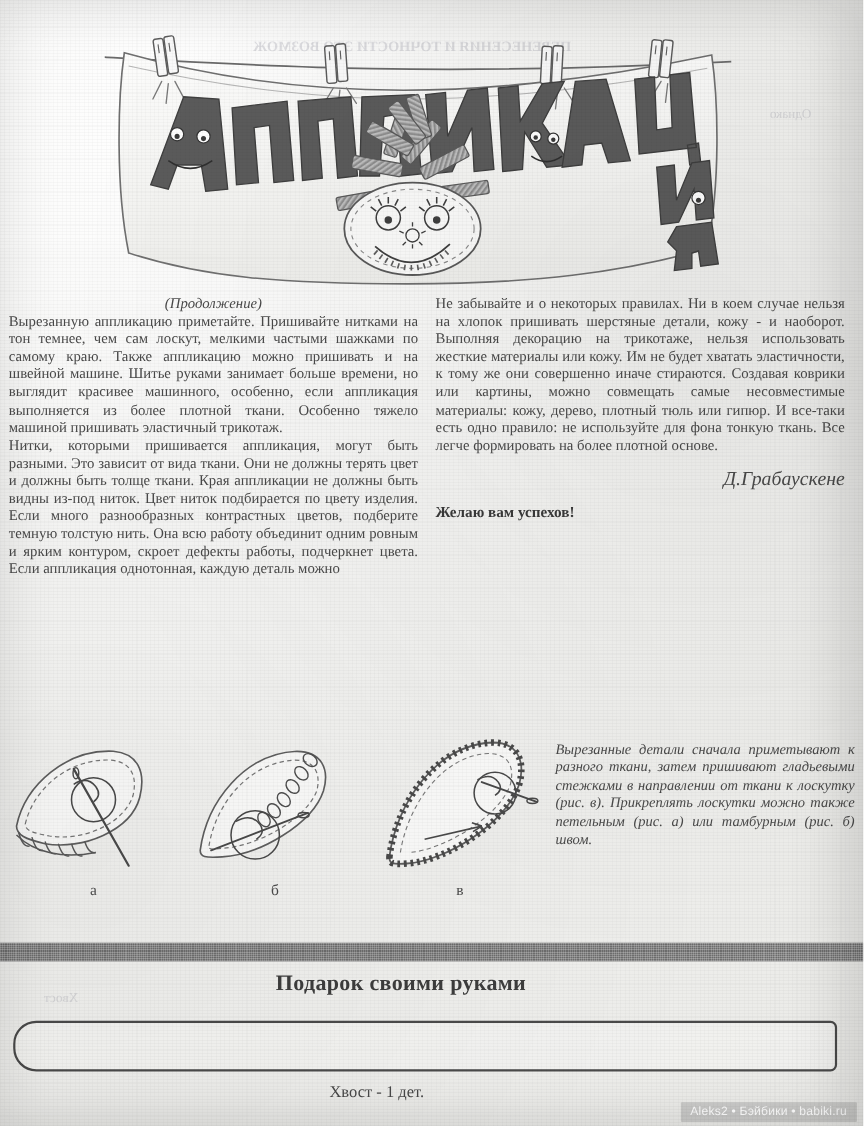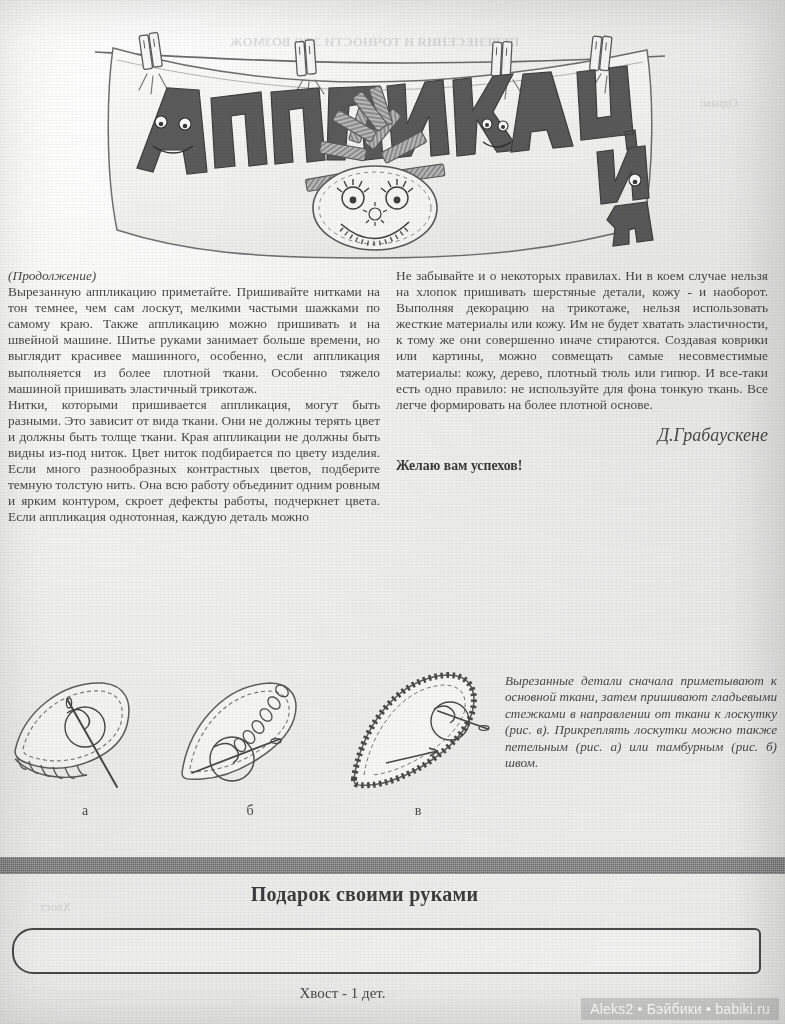--- a/index.html
+++ b/index.html
@@ -66,21 +66,21 @@
   .col { width: 372px; }
   .col p {
     margin: 0;
     font-size: 13.4px;
     line-height: 16.1px;
     text-align: justify;
     color: #4a4a4a;
   }
   .contd {
     display: block;
-    text-align: left;
+    text-align: center;
     font-style: italic;
     font-size: 13.4px;
     line-height: 16.1px;
     color: #4a4a4a;
     margin-bottom: 0;
   }
   .author {
     margin-top: 12px;
     text-align: right;
     font-style: italic;
@@ -164,21 +164,21 @@
     font-size: 15px;
     color: #4a4a4a;
   }
   .watermark {
     position: absolute;
     right: 6px; bottom: 4px;
     padding: 3px 9px;
     background: rgba(150,150,150,0.38);
     color: #ffffff;
     font-family: "Liberation Sans", sans-serif;
-    font-size: 14px;
+    font-size: 11px;
     letter-spacing: .2px;
     border-radius: 1px;
   }
 </style>
 </head>
 <body>
 
 <div class="page">
 
   <div class="ghost" style="left:230px; top:34px; font-size:13px; font-weight:bold;">ПЕРЕНЕСЕНИЯ И ТОЧНОСТИ ЭТО ВОЗМОЖ</div>
@@ -406,21 +406,21 @@
         <ellipse cx="146" cy="73" rx="5" ry="2.4" fill="none" stroke="#4a4a4a" stroke-width="1.3"></ellipse>
         <g stroke="#4a4a4a" stroke-width="1.5">
           <line x1="48" y1="108" x2="100" y2="96"></line>
           <path d="M100,96 l-9,-3 M100,96 l-8,5" fill="none"></path>
         </g>
       </svg>
       <div class="diag-label">в</div>
     </div>
   </div>
 
-  <div class="side-caption">Вырезанные детали сначала приметывают  к основной ткани, затем пришивают гладьевыми стежками в направлении от ткани к лоскутку (рис. в). Прикреплять лоскутки можно также петельным (рис. а) или тамбурным (рис. б) швом.</div>
+  <div class="side-caption">Вырезанные детали сначала приметывают  к разного ткани, затем пришивают гладьевыми стежками в направлении от ткани к лоскутку (рис. в). Прикреплять лоскутки можно также петельным (рис. а) или тамбурным (рис. б) швом.</div>
 
   <div class="divider-bar"></div>
   <div class="gift-title">Подарок своими руками</div>
   <div class="tail-pattern"></div>
   <div class="tail-label">Хвост - 1 дет.</div>
 
   <div class="watermark">Aleks2 • Бэйбики • babiki.ru</div>
 
   <div class="grain"></div>
   <div class="edgeshade"></div>

